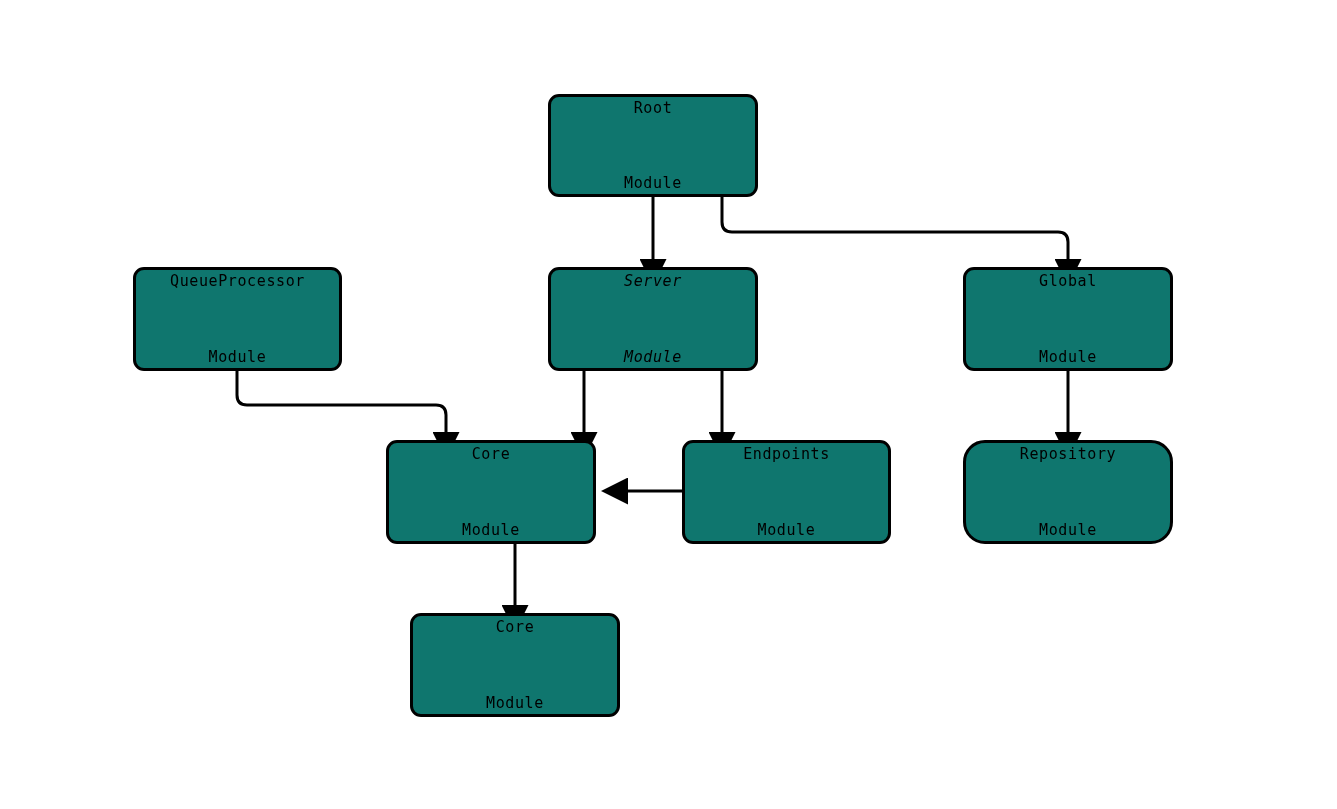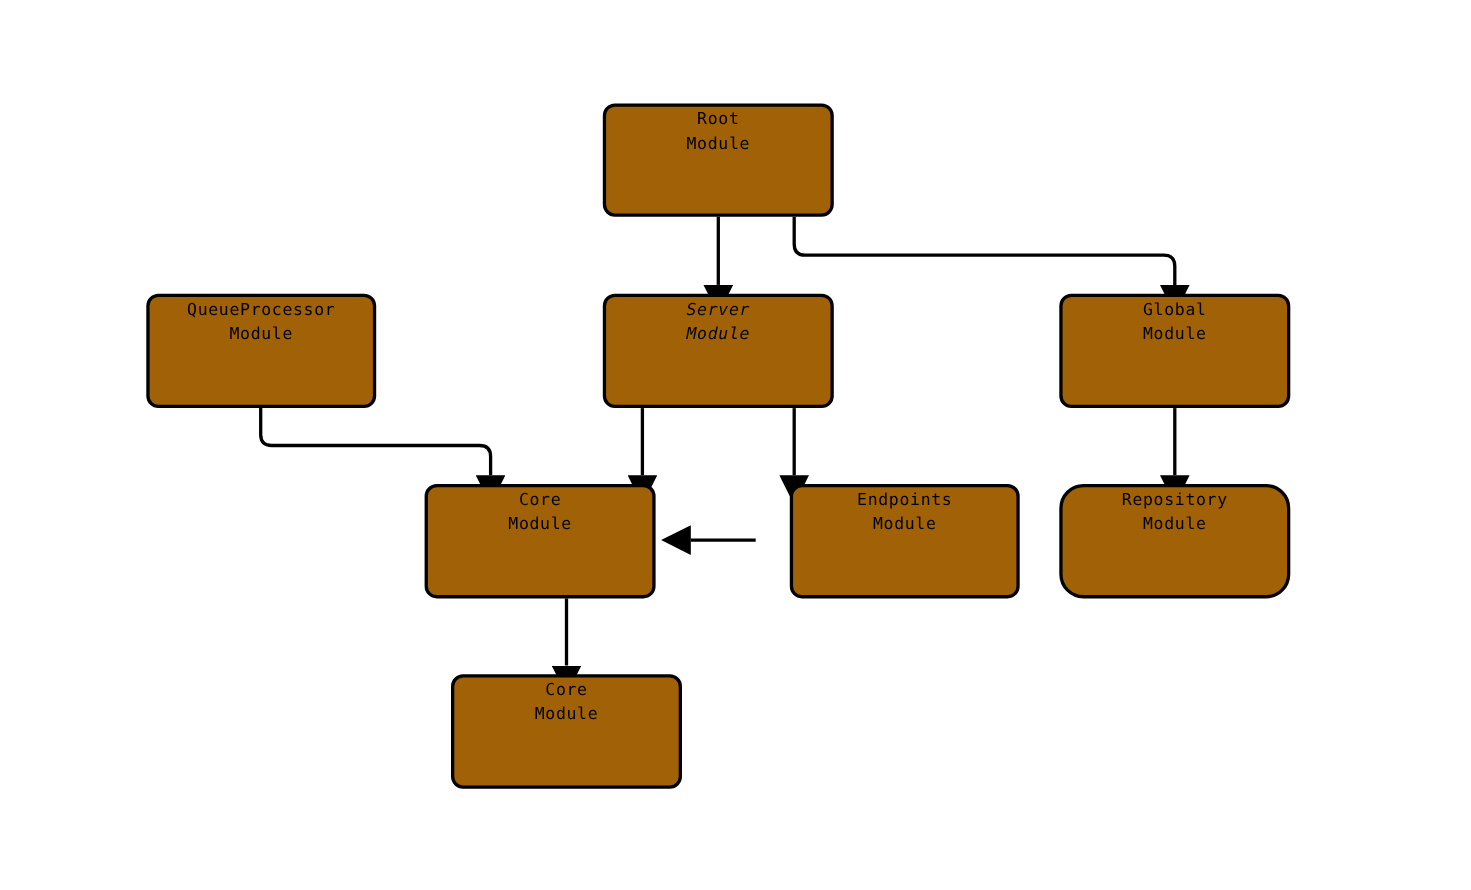--- a/index.html
+++ b/index.html
@@ -23,27 +23,27 @@
   #edge-layer {
     position: absolute;
     left: 0;
     top: 0;
     width: 1337px;
     height: 809px;
   }
   .node {
     position: absolute;
     box-sizing: border-box;
-    background: #a16207;
+    background: #0f766e;
     border: 3px solid #000000;
     border-radius: 11px;
     display: flex;
     flex-direction: column;
     align-items: center;
-    justify-content: flex-start;
+    justify-content: space-between;
     z-index: 2;
   }
   .node-line {
     font-family: "DejaVu Sans Mono", "Liberation Mono", monospace;
     font-size: 15px;
     line-height: 22px;
     color: #000000;
     letter-spacing: 0.6px;
     white-space: pre;
     text-align: center;
@@ -86,21 +86,21 @@
         <div class="node-line" style="color: rgb(0, 0, 0);">Module</div>
       </div>
       <div class="node" style="left: 963px; top: 267px; width: 210px; height: 104px; border-color: rgb(0, 0, 0); border-width: 3px; border-radius: 11px;">
         <div class="node-line" style="color: rgb(0, 0, 0);">Global</div>
         <div class="node-line" style="color: rgb(0, 0, 0);">Module</div>
       </div>
       <div class="node" style="left: 386px; top: 440px; width: 210px; height: 104px; border-color: rgb(0, 0, 0); border-width: 3px; border-radius: 11px;">
         <div class="node-line" style="color: rgb(0, 0, 0);">Core</div>
         <div class="node-line" style="color: rgb(0, 0, 0);">Module</div>
       </div>
-      <div class="node" style="left: 718px; top: 440px; width: 209px; height: 104px; border-color: rgb(0, 0, 0); border-width: 3px; border-radius: 11px;">
+      <div class="node" style="left: 682px; top: 440px; width: 209px; height: 104px; border-color: rgb(0, 0, 0); border-width: 3px; border-radius: 11px;">
         <div class="node-line" style="color: rgb(0, 0, 0);">Endpoints</div>
         <div class="node-line" style="color: rgb(0, 0, 0);">Module</div>
       </div>
       <div class="node" style="left: 963px; top: 440px; width: 210px; height: 104px; border-color: rgb(0, 0, 0); border-width: 3px; border-radius: 22px;">
         <div class="node-line" style="color: rgb(0, 0, 0);">Repository</div>
         <div class="node-line" style="color: rgb(0, 0, 0);">Module</div>
       </div>
       <div class="node" style="left: 410px; top: 613px; width: 210px; height: 104px; border-color: rgb(0, 0, 0); border-width: 3px; border-radius: 11px;">
         <div class="node-line" style="color: rgb(0, 0, 0);">Core</div>
         <div class="node-line" style="color: rgb(0, 0, 0);">Module</div>

